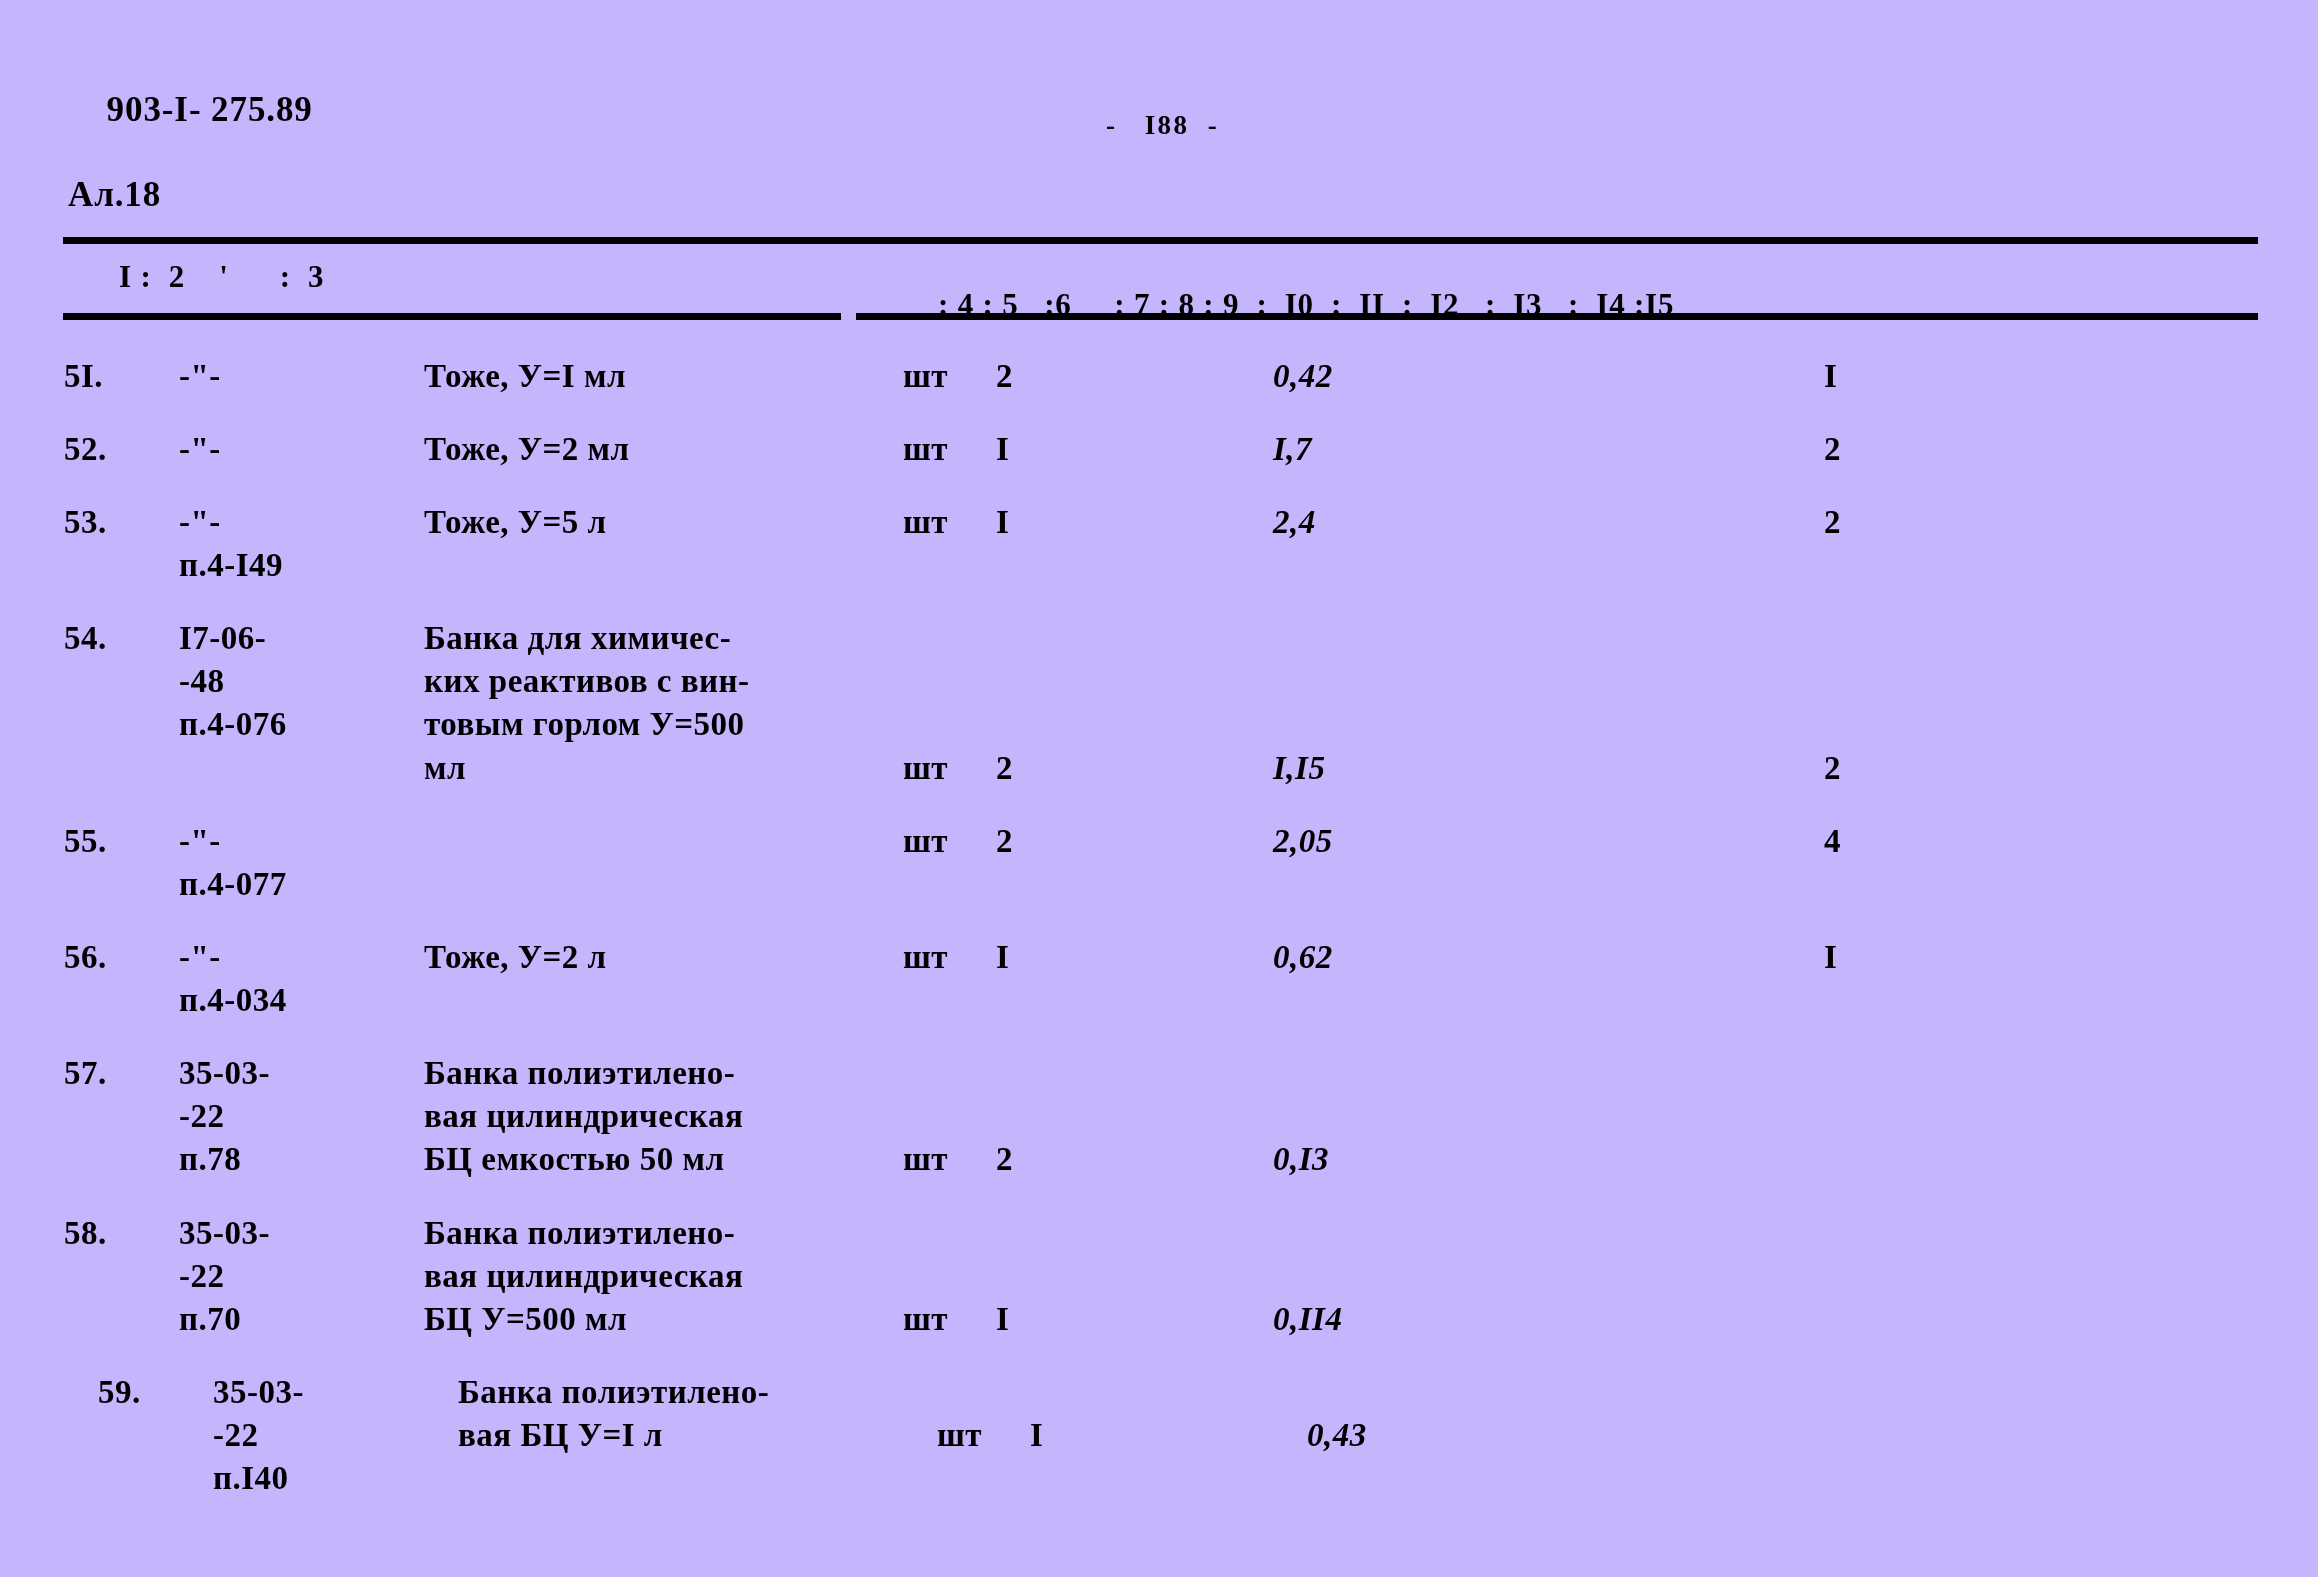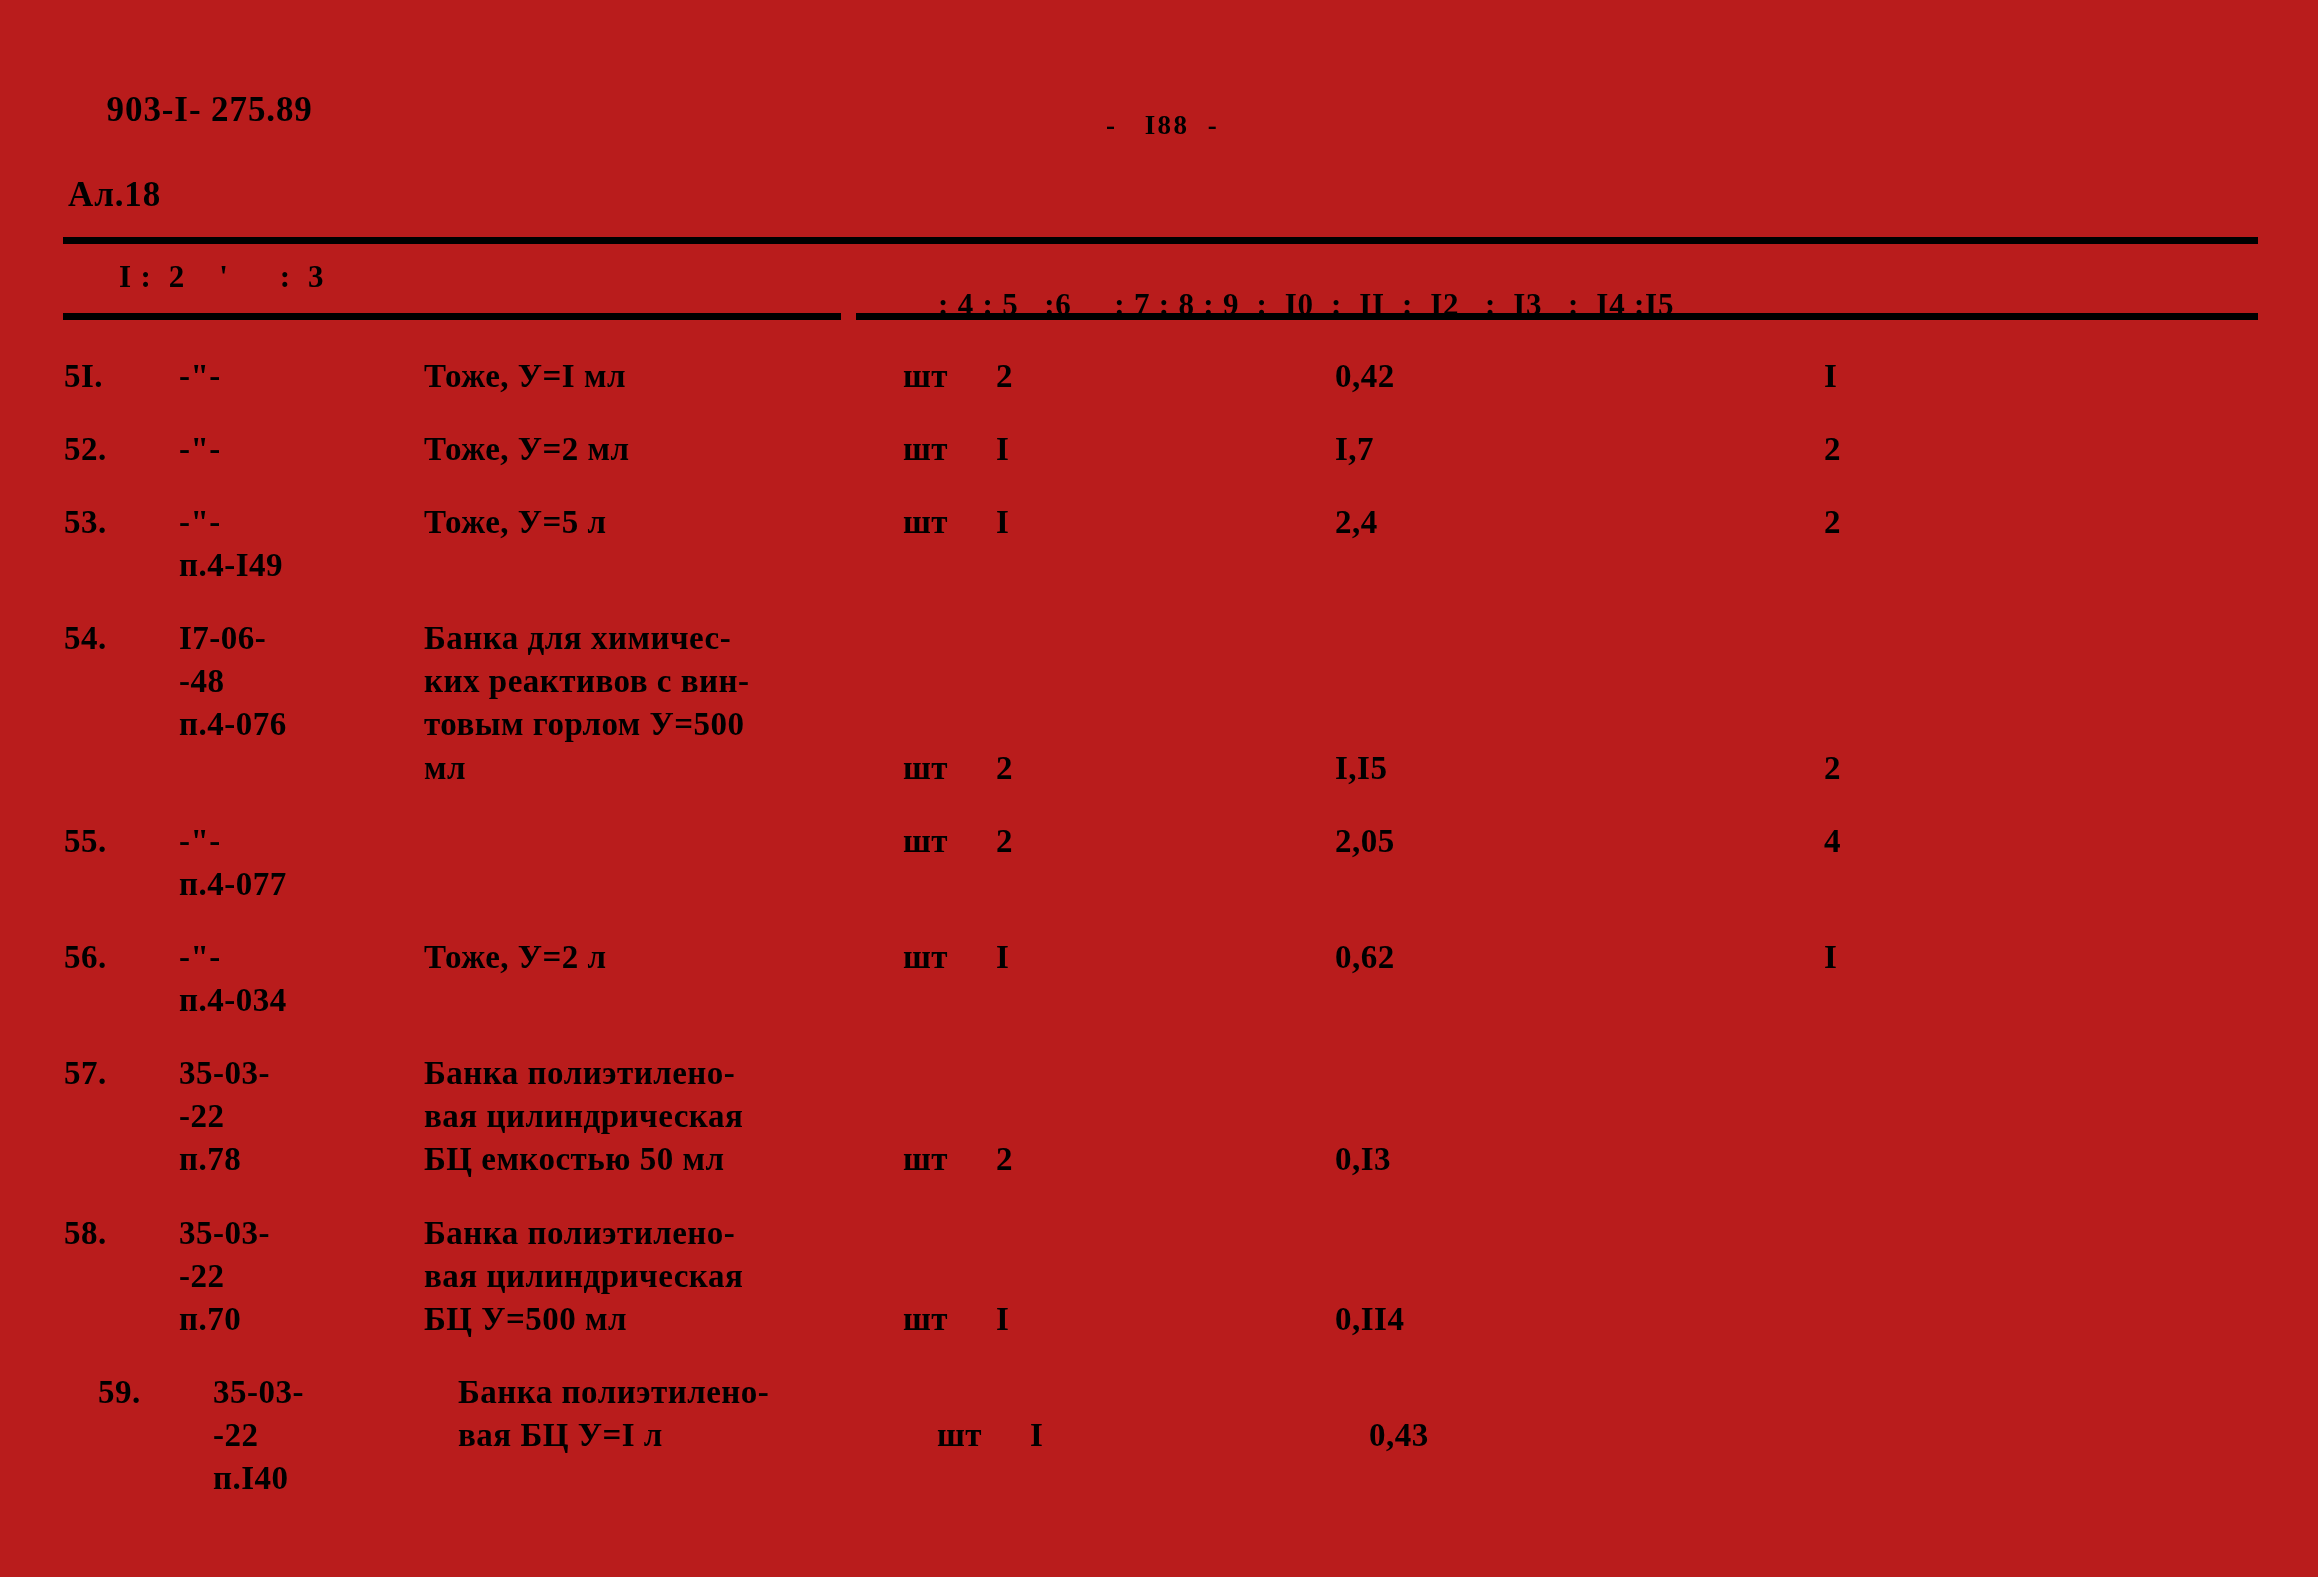--- a/index.html
+++ b/index.html
@@ -9,21 +9,21 @@
     background: #ffffff;
   }
   body {
     font-family: "Liberation Serif", "DejaVu Serif", serif;
     color: #000000;
   }
   #page {
     position: relative;
     width: 2319px;
     height: 1577px;
-    background: #b91c1c;
+    background: #c4b5fd;
     overflow: hidden;
   }
 
   
   .doc-head {
     position: absolute;
     left: 68px;
     top: 46px;
     font-size: 35px;
     line-height: 1.22;
@@ -99,21 +99,21 @@
     line-height: 1.30;
     letter-spacing: 0.5px;
     white-space: pre;
     top: 0;
   }
   .c-num   { left: 64px;  width: 110px; }
   .c-code  { left: 179px; width: 189px; }
   .c-desc  { left: 424px; width: 471px; }
   .c-unit  { left: 903px; width: 86px; }
   .c-qty   { left: 996px; width: 63px; }
-  .c-price { left: 1335px; width: 204px; text-align: left; }
+  .c-price { left: 1273px; width: 204px; text-align: left; font-style: italic; }
   .c-col11 { left: 1824px; width: 94px; text-align: left; }
 
   
   .shift-1 { top: 43px; }
   .shift-2 { top: 86px; }
   .shift-3 { top: 130px; }
 </style>
 </head>
 <body>
 

